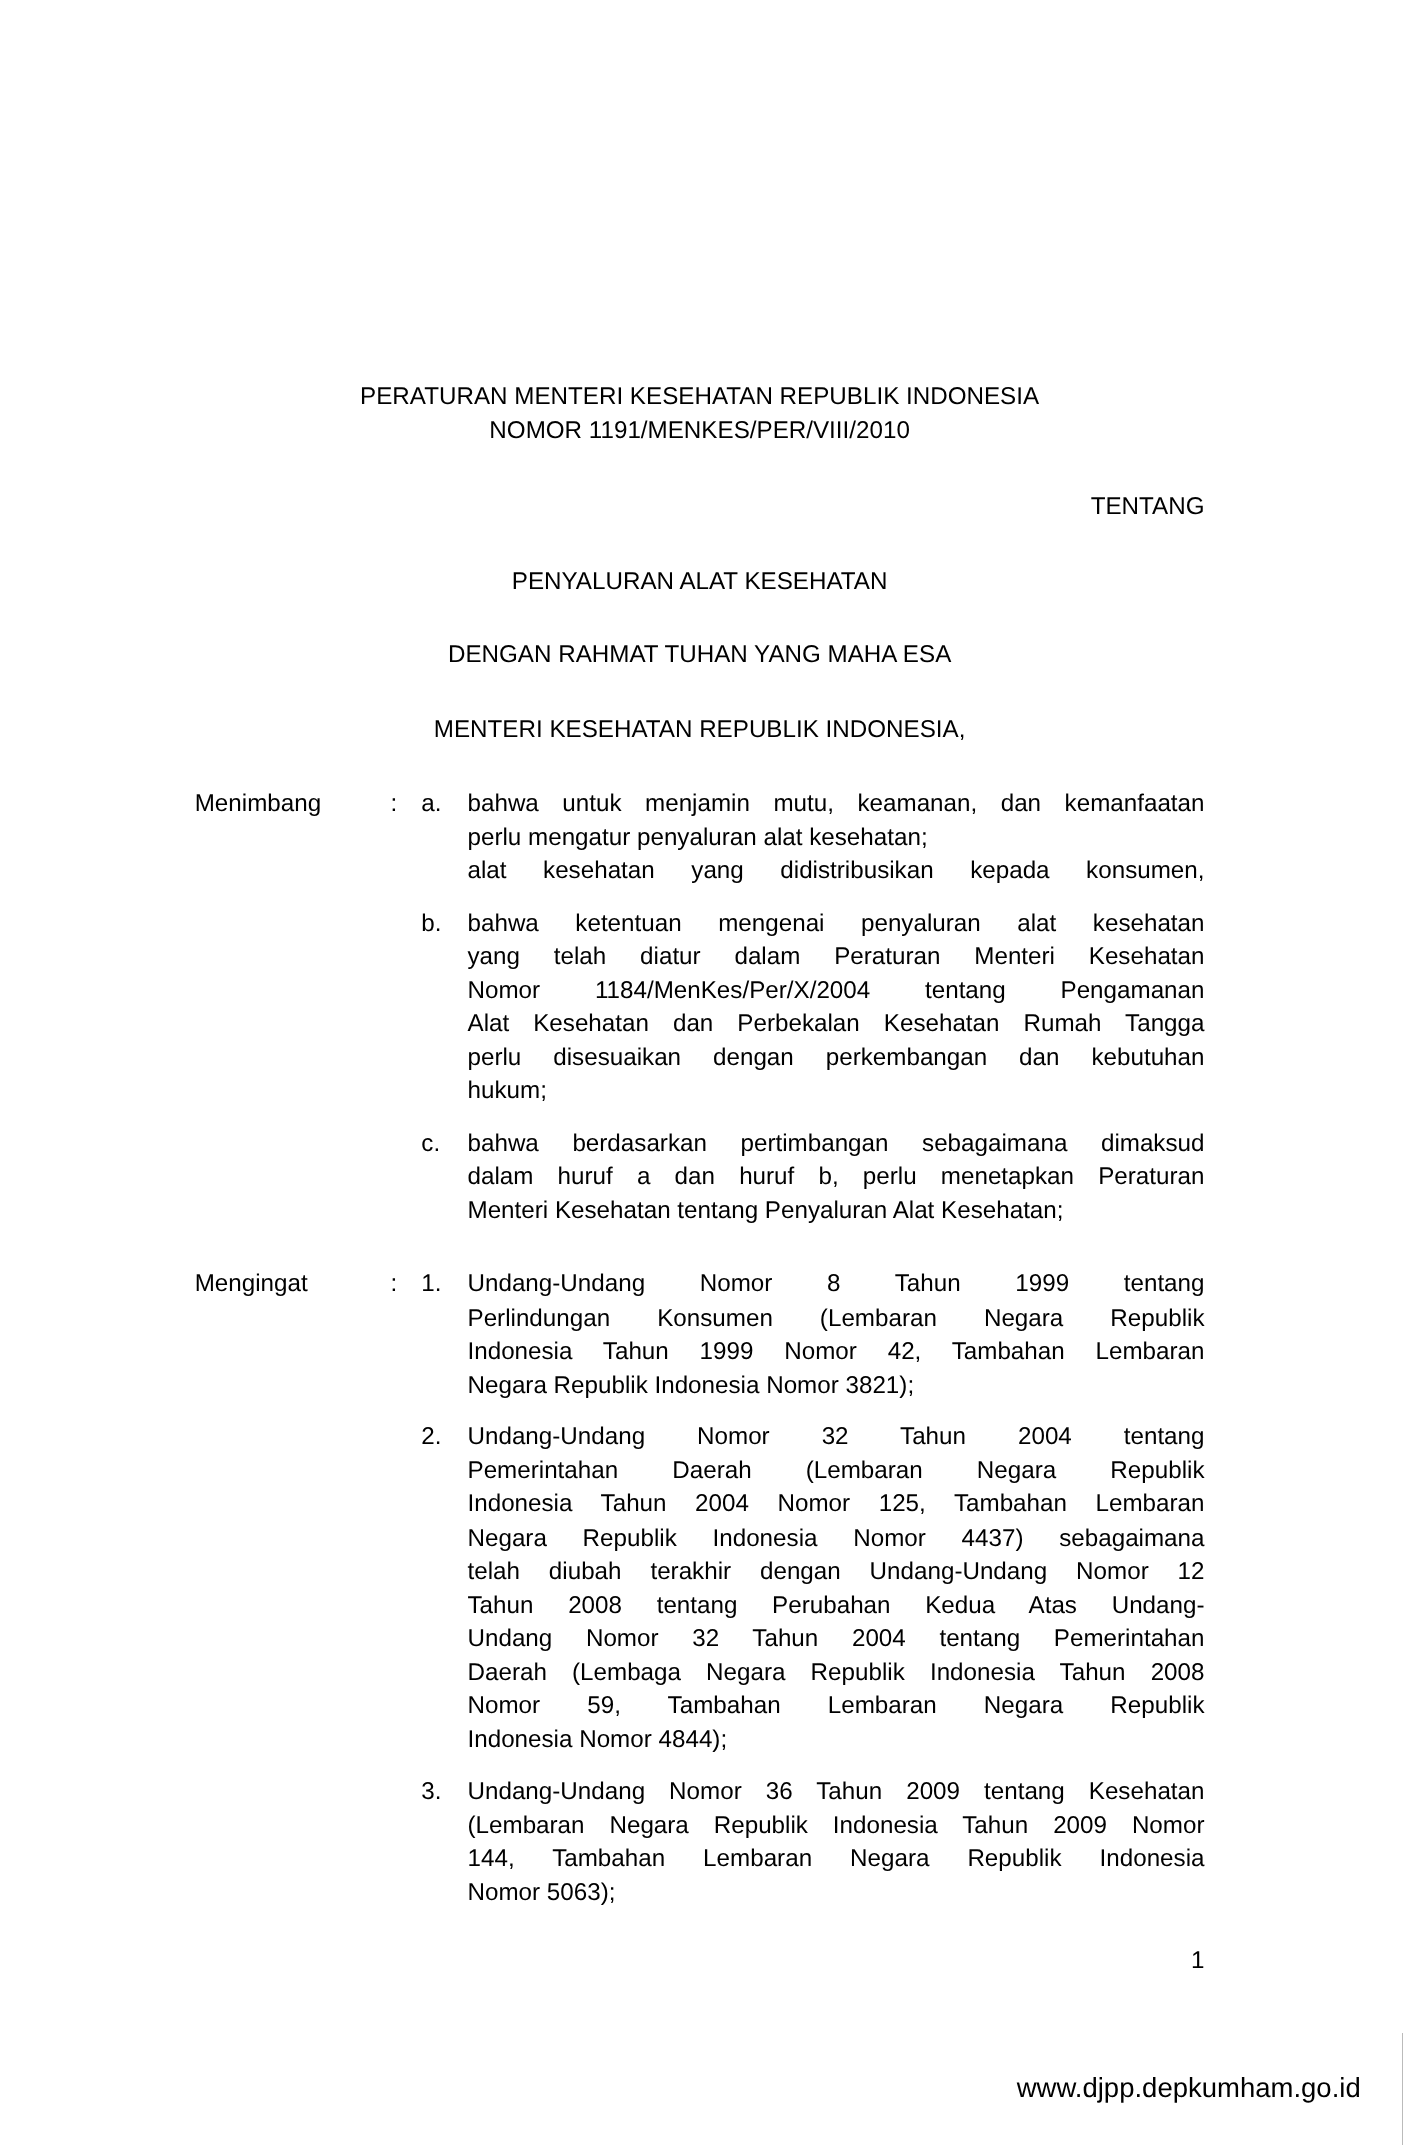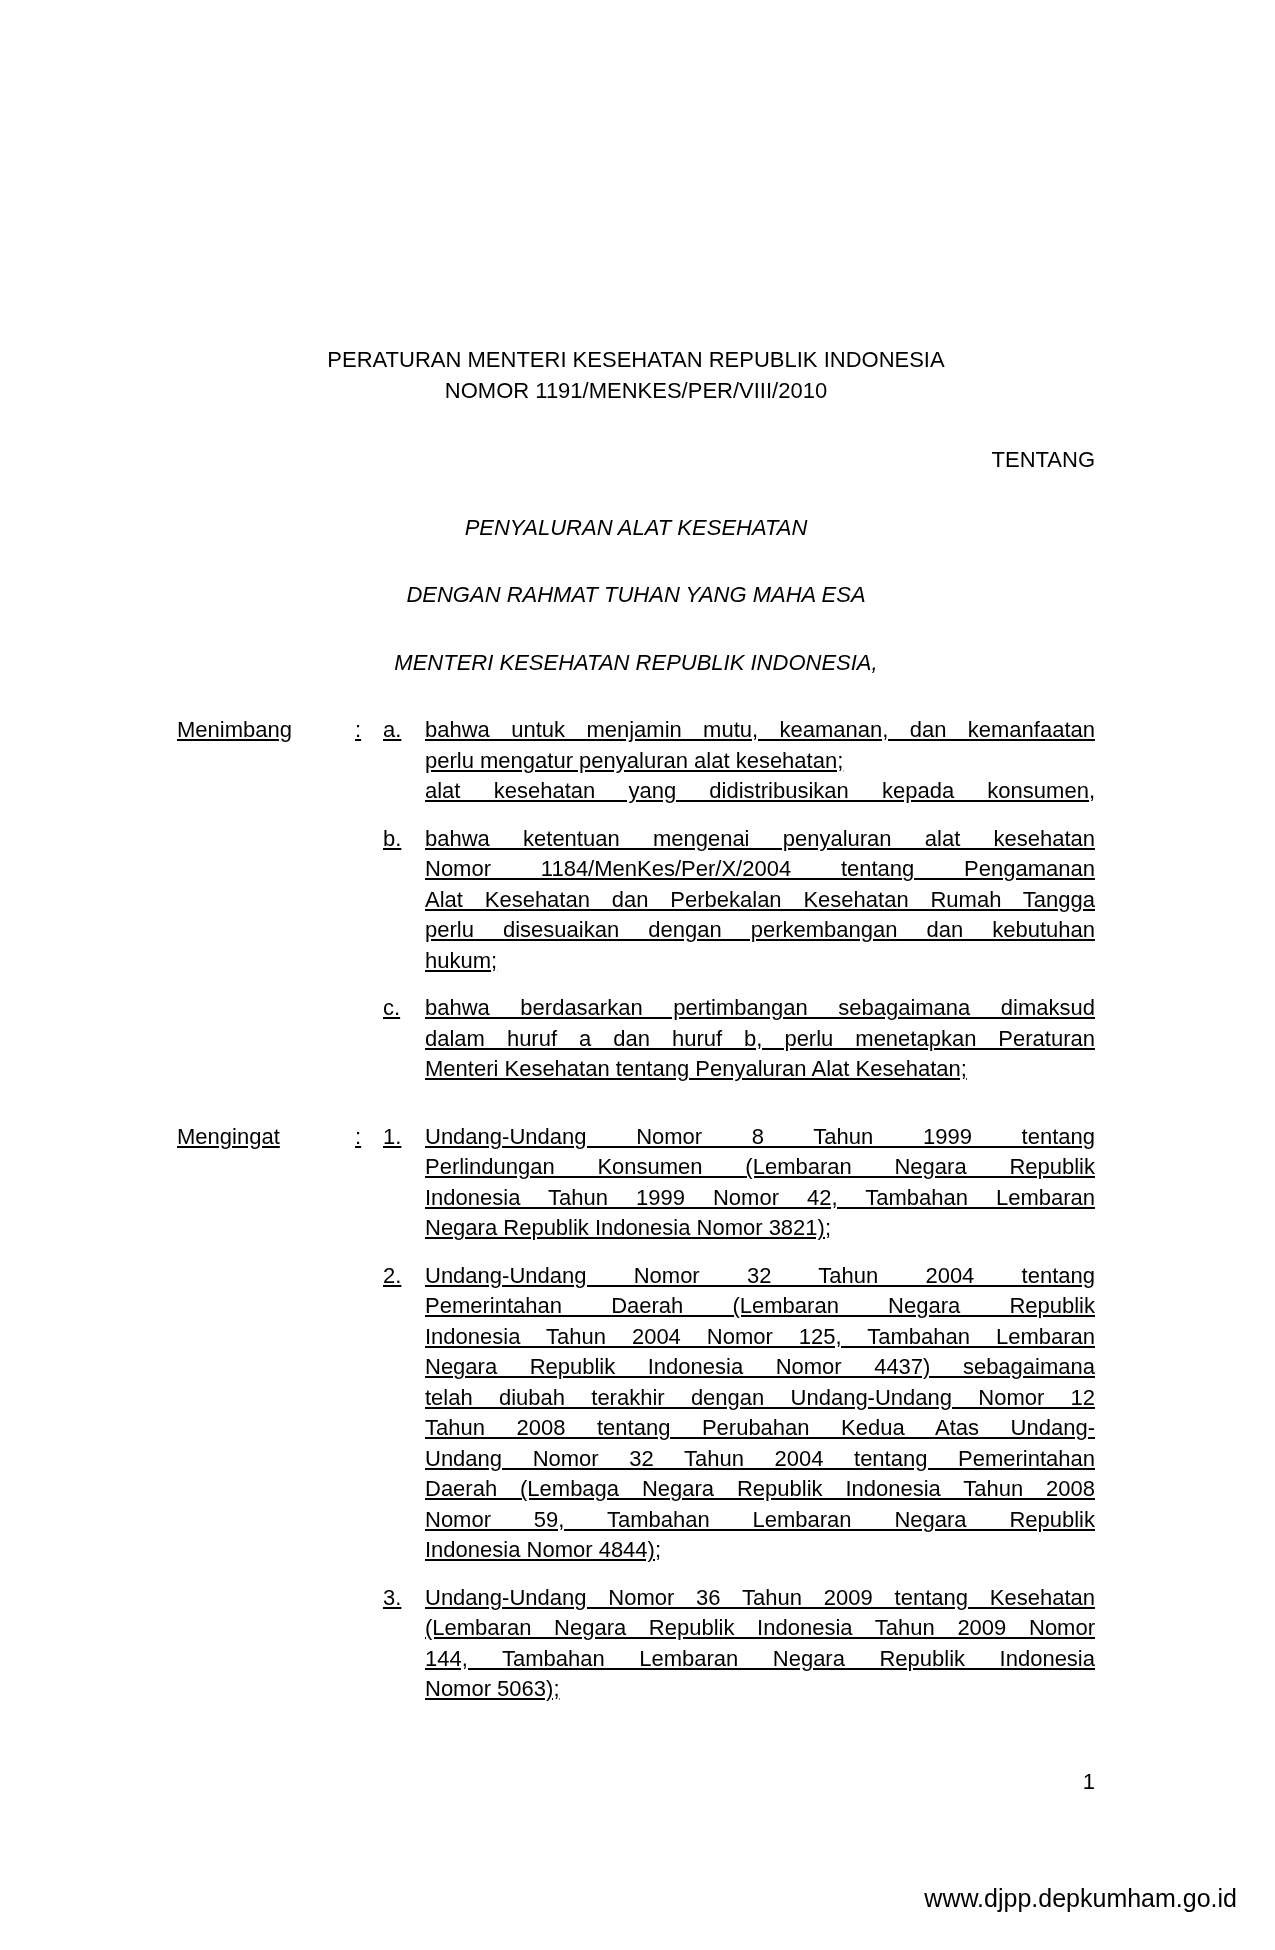--- a/index.html
+++ b/index.html
@@ -14,27 +14,26 @@
     line-height: 30.5px;
     color: #000000;
     overflow: hidden;
   }
   .content {
     padding: 345px 180px 0 177px;
   }
   .doc-header { text-align: center; }
   .doc-header .hline { white-space: nowrap; }
   .gap-lg { margin-top: 39px; text-align: right; }
-  .gap { margin-top: 37px; font-style: italic; }
+  .gap { margin-top: 37px; }
   .clause-section {
     display: grid;
     grid-template-columns: 178px 28px 42px 670px;
     row-gap: 17px;
     margin-top: 37px;
-    text-decoration: underline;
   }
   .cell { min-height: 30.5px; }
   .item-text { text-align: justify; }
   .jline { text-align: justify; text-align-last: justify; }
   .jline.last { text-align-last: left; }
   .page-number {
     position: absolute;
     top: 1767px;
     right: 180px;
     line-height: 30.5px;
@@ -73,20 +72,21 @@
           <div class="jline">bahwa untuk menjamin mutu, keamanan, dan kemanfaatan</div>
           <div class="jline last">perlu mengatur penyaluran alat kesehatan;</div>
           <div class="jline">alat kesehatan yang didistribusikan kepada konsumen,</div>
         </div>
 
       <div class="cell"></div>
       <div class="cell"></div>
       <div class="cell item-marker">b.</div>
       <div class="cell item-text">
           <div class="jline">bahwa ketentuan mengenai penyaluran alat kesehatan</div>
+          <div class="jline">yang telah diatur dalam Peraturan Menteri Kesehatan</div>
           <div class="jline">Nomor 1184/MenKes/Per/X/2004 tentang Pengamanan</div>
           <div class="jline">Alat Kesehatan dan Perbekalan Kesehatan Rumah Tangga</div>
           <div class="jline">perlu disesuaikan dengan perkembangan dan kebutuhan</div>
           <div class="jline last">hukum;</div>
         </div>
 
       <div class="cell"></div>
       <div class="cell"></div>
       <div class="cell item-marker">c.</div>
       <div class="cell item-text">

